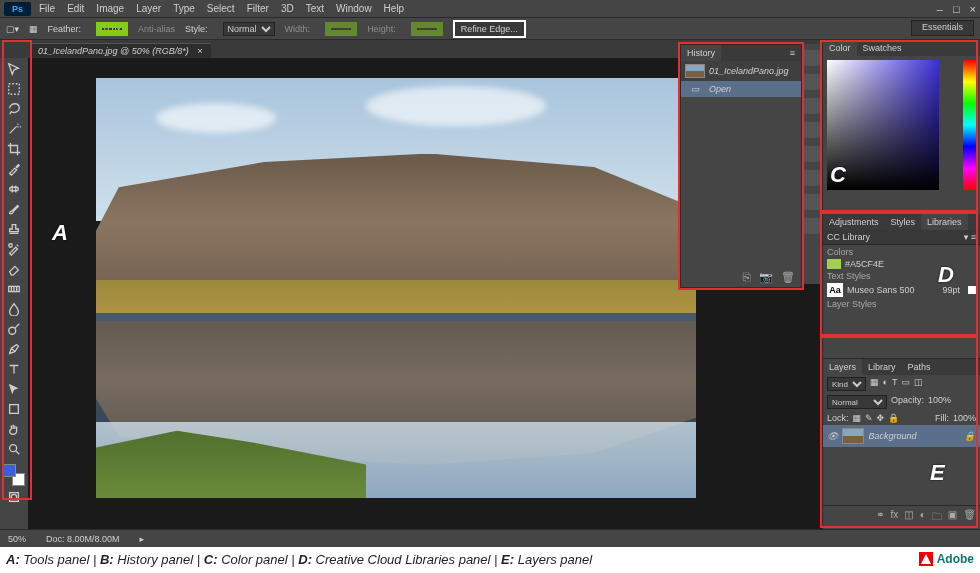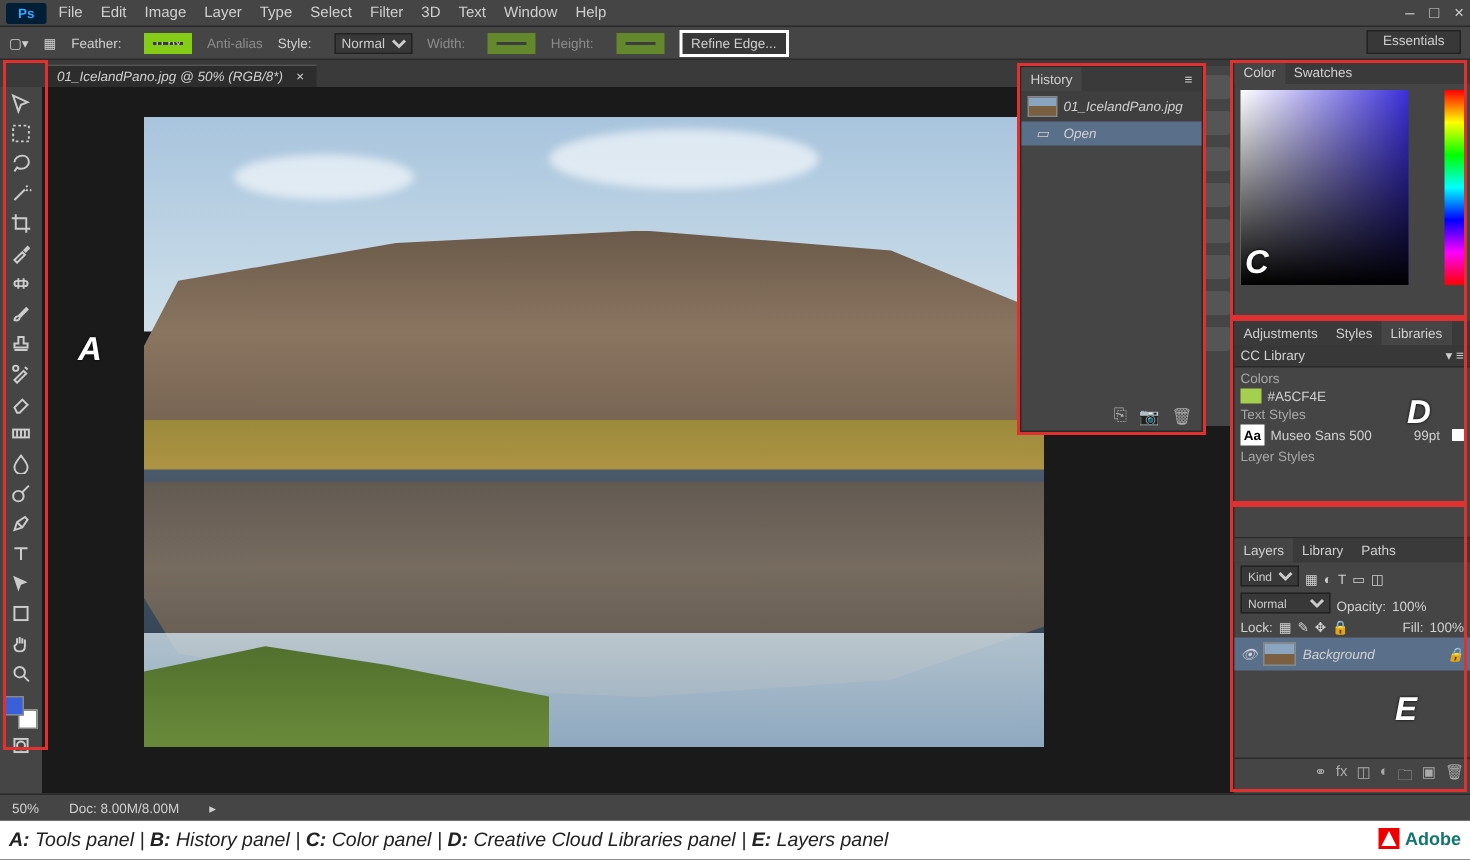--- a/index.html
+++ b/index.html
@@ -32,21 +32,21 @@
 .panel-body { flex: 1; padding: 4px; }
 .color-picker { width: 150px; height: 150px; position: relative; }
 .sat { position: absolute; top: 0; left: 0; width: 112px; height: 130px; background: linear-gradient(to top, #000, rgba(0,0,0,0)), linear-gradient(to right, #fff, #3b2fd9); }
 .hue { position: absolute; top: 0; right: 0; width: 14px; height: 130px; background: linear-gradient(to bottom, #f00, #ff0, #0f0, #0ff, #00f, #f0f, #f00); }
 .mini-panel { font-size: 9px; padding: 2px 4px; border-top: 1px solid #2a2a2a; }
 .mini-title { background: #383838; padding: 2px 4px; font-size: 9px; }
 .lib-row { display: flex; align-items: center; gap: 4px; padding: 2px 0; font-size: 9px; }
 .lib-swatch { width: 14px; height: 10px; background: #a5cf4e; }
 .lib-tx { width: 16px; height: 14px; background: #fff; color: #000; font-weight: bold; font-size: 9px; display: flex; align-items: center; justify-content: center; }
 .layers-panel { border-top: 1px solid #2a2a2a; }
-.layers-controls { display: flex; align-items: flex-end; gap: 4px; padding: 2px 4px; font-size: 9px; }
+.layers-controls { display: flex; align-items: flex-start; gap: 4px; padding: 2px 4px; font-size: 9px; }
 .layers-controls select { background: #383838; border: 1px solid #222; color: #ccc; font-size: 8px; height: 14px; }
 .layer-row { display: flex; align-items: center; gap: 4px; background: #5a6f8a; padding: 3px 4px; font-size: 9px; font-style: italic; }
 .layer-thumb { width: 22px; height: 16px; background: linear-gradient(#8aa5c0 50%, #7a6040 50%); border: 1px solid #888; }
 .layers-footer { display: flex; justify-content: flex-end; gap: 6px; padding: 3px 4px; font-size: 10px; border-top: 1px solid #2a2a2a; color: #aaa; margin-top:auto;}
 
 .history-panel { position: absolute; top: 44px; left: 680px; width: 122px; height: 244px; background: #454545; border: 1px solid #2a2a2a; display: flex; flex-direction: column; z-index: 5; }
 .history-panel .panel-tabs { font-size: 9px; }
 .history-item { display: flex; align-items: center; gap: 4px; padding: 3px 4px; font-size: 9px; background: #3f3f3f; font-style: italic; }
 .history-item.sel { background: #5a6f8a; }
 .history-thumb { width: 20px; height: 14px; background: linear-gradient(#8aa5c0 50%, #7a6040 50%); border: 1px solid #888; }

